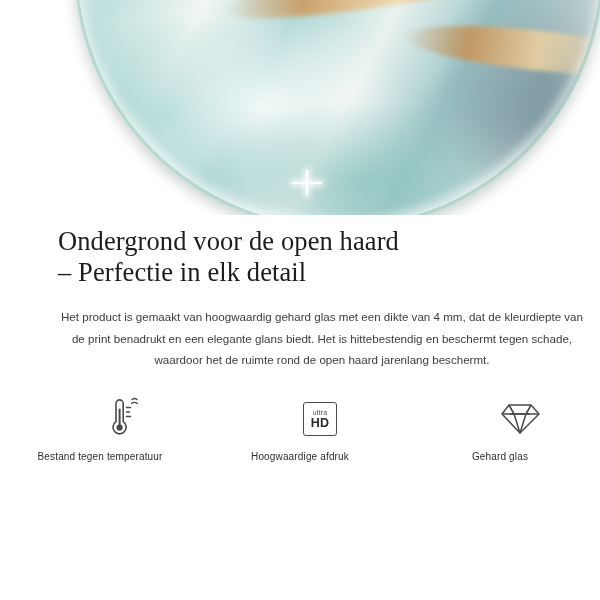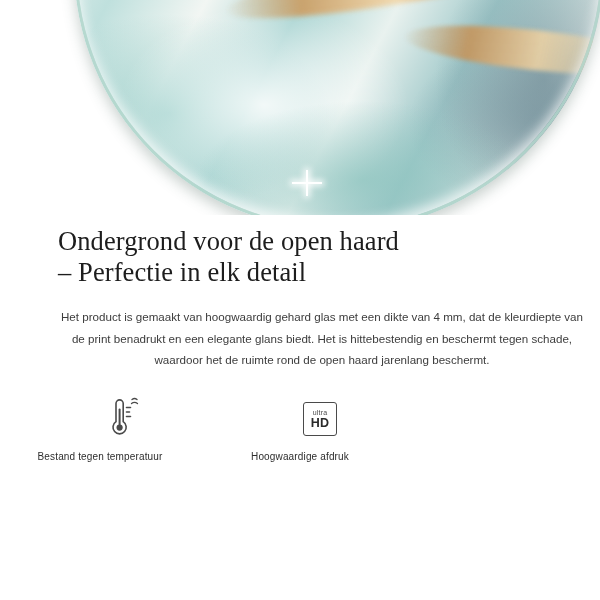--- a/index.html
+++ b/index.html
@@ -204,17 +204,30 @@
       <div class="ico">
         <div class="ultrahd">
           <span class="u1">ultra</span>
           <span class="u2">HD</span>
         </div>
       </div>
       <div class="cap">Hoogwaardige afdruk</div>
     </div>
 
 
+    <div class="feature">
+      <div class="ico">
+        <svg width="42" height="36" viewBox="0 0 42 36" fill="none" stroke="#4a4a4a" stroke-width="1.5" stroke-linejoin="round">
+          <path d="M10 4h22l8 9-19 19L3 13z"></path>
+          <path d="M3 13h37"></path>
+          <path d="M10 4l5 9-4 0"></path>
+          <path d="M32 4l-5 9 4 0"></path>
+          <path d="M15 13l6 19 6-19"></path>
+          <path d="M10 4l5 9h12l5-9"></path>
+        </svg>
+      </div>
+      <div class="cap">Gehard glas</div>
+    </div>
 
 
 
   </div>
 </div>
 
 </body></html>

